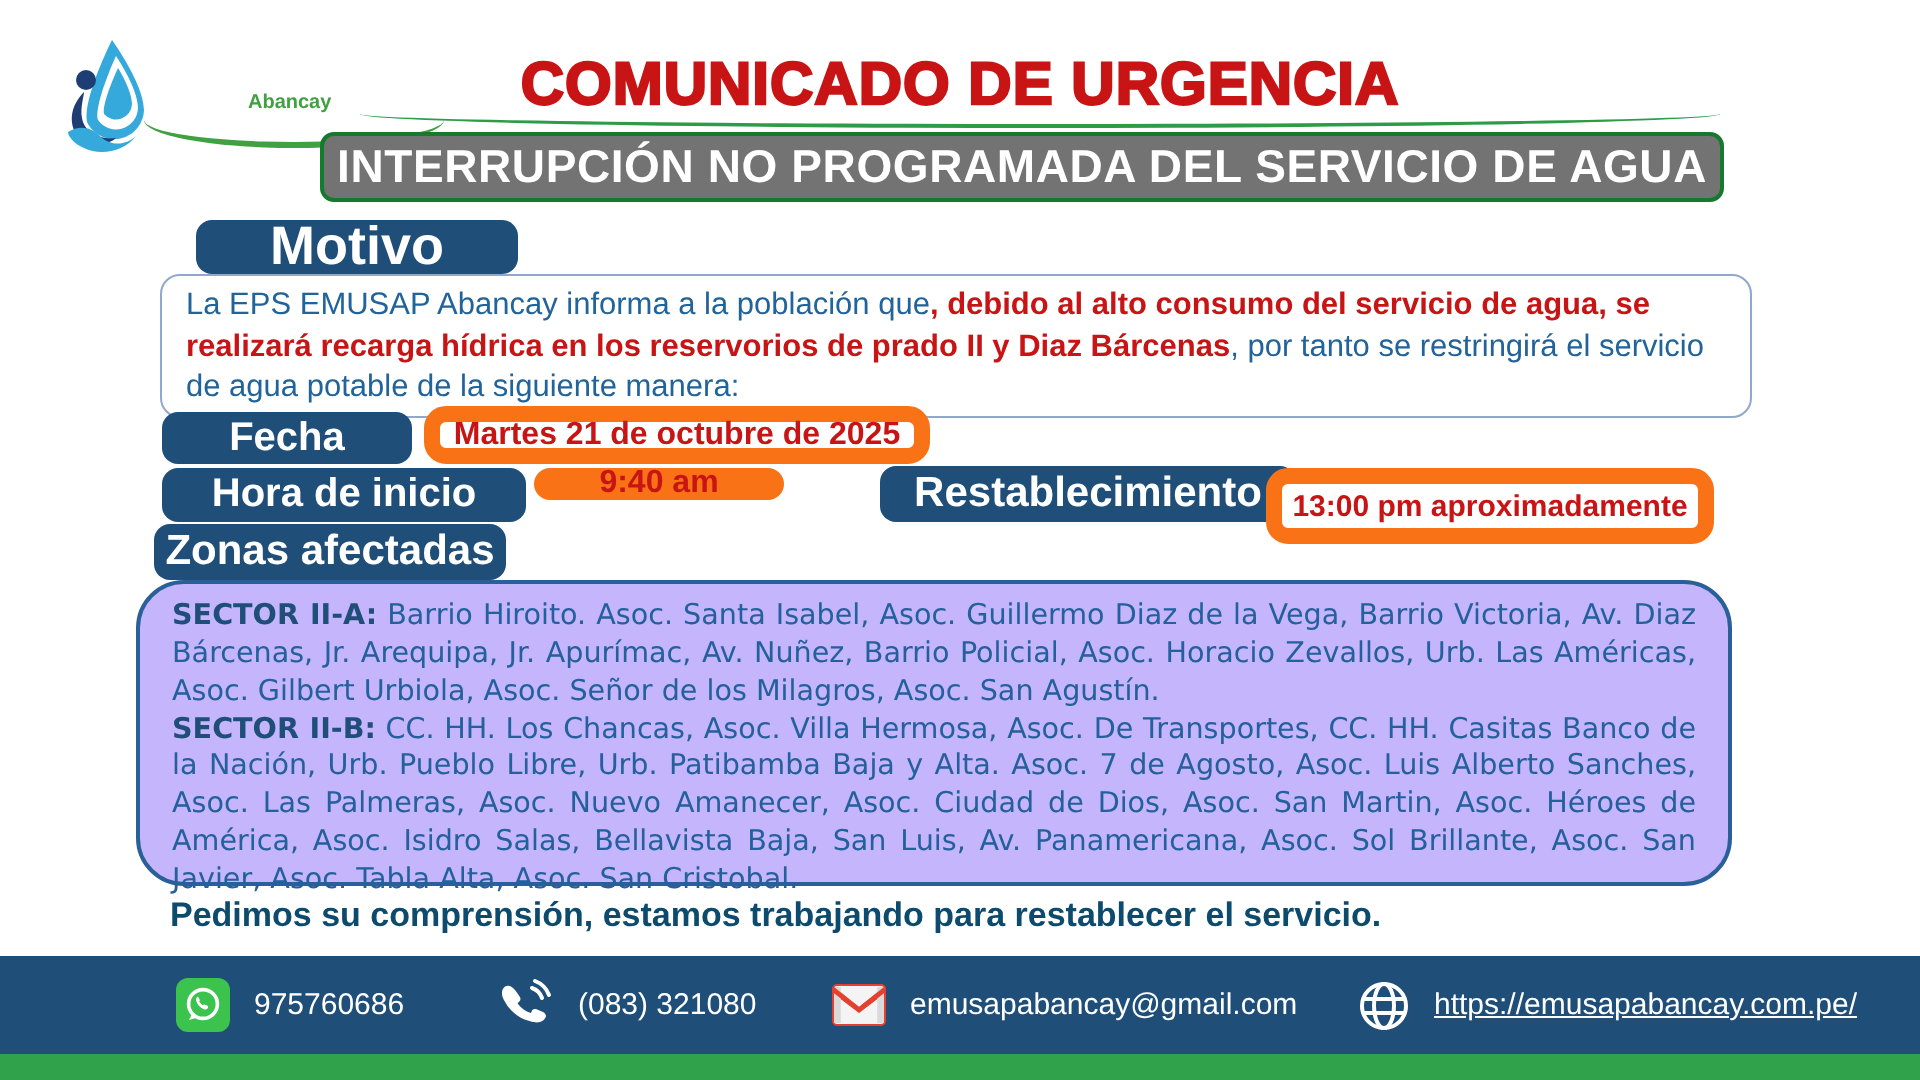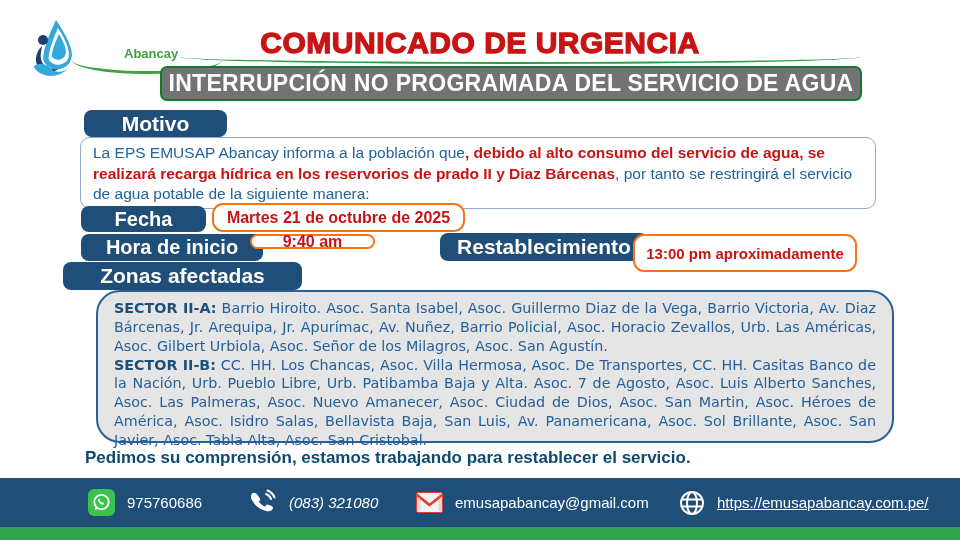--- a/index.html
+++ b/index.html
@@ -5,74 +5,74 @@
   * { margin: 0; padding: 0; box-sizing: border-box; }
   html, body { width: 960px; height: 540px; overflow: hidden; background: #ffffff;
     font-family: "Liberation Sans", sans-serif; }
   .abs { position: absolute; }
 
   
   .logo-wrap { left: 32px; top: 10px; width: 230px; height: 80px; }
   .logo-drop { left: 0; top: 8px; }
   .logo-name { left: 44px; top: 20px; font-size: 25px; font-weight: bold;
     color: #1B4C8C; letter-spacing: 1px; }
-  .logo-sub { left: 92px; top: 36px; font-size: 13px; font-weight: bold; color: #3FA13F; }
+  .logo-sub { left: 92px; top: 36px; font-size: 10px; font-weight: bold; color: #3FA13F; }
   .logo-swoosh { left: 40px; top: 36px; width: 150px; height: 28px;
     border-bottom: 3px solid #3FA13F; border-radius: 50%; }
   .long-swoosh { left: 180px; top: 50px; width: 680px; height: 14px;
     border-bottom: 2px solid #2E9C47; border-radius: 50%; }
 
   .main-title { left: 0; top: 26px; width: 960px; text-align: center;
     font-size: 30px; font-weight: bold; color: #C81414; letter-spacing: 0.5px;
     -webkit-text-stroke: 1.3px #C81414; }
 
   .banner { left: 160px; top: 66px; width: 702px; height: 35px;
     background: #737373; border: 2px solid #157A2E; border-radius: 7px;
     color: #ffffff; font-size: 23px; font-weight: bold;
     display: flex; align-items: center; justify-content: center; letter-spacing: 0.3px; }
 
   
   .pill { background: #1F4E79; border-radius: 8px; color: #ffffff;
     font-weight: bold; display: flex; align-items: center; justify-content: center; }
-  .pill-motivo { left: 84px; top: 110px; width: 143px; height: 27px; font-size: 21px; }
+  .pill-motivo { left: 98px; top: 110px; width: 161px; height: 27px; font-size: 27px; }
   .pill-fecha  { left: 81px; top: 206px; width: 125px; height: 26px; font-size: 20px; }
   .pill-hora   { left: 81px; top: 234px; width: 182px; height: 27px; font-size: 20px; }
   .pill-rest   { left: 440px; top: 233px; width: 208px; height: 28px; font-size: 21px; }
-  .pill-zonas  { left: 63px; top: 262px; width: 239px; height: 28px; font-size: 21px; }
+  .pill-zonas  { left: 77px; top: 262px; width: 176px; height: 28px; font-size: 21px; }
 
   
-  .vbox { background: #ffffff; border: 2px solid #f97316; border-radius: 11px;
+  .vbox { background: #ffffff; border: 8px solid #f97316; border-radius: 11px;
     color: #C81414; font-weight: bold; display: flex; align-items: center;
     justify-content: center; }
   .vbox-fecha { left: 212px; top: 203px; width: 253px; height: 29px; font-size: 16px; }
-  .vbox-hora  { left: 250px; top: 234px; width: 125px; height: 15px; font-size: 16px; }
+  .vbox-hora  { left: 267px; top: 234px; width: 125px; height: 15px; font-size: 16px; }
   .vbox-rest  { left: 633px; top: 234px; width: 224px; height: 38px; font-size: 15px; }
 
   
   .motivo-box { left: 80px; top: 137px; width: 796px; height: 72px;
     border: 1.5px solid #8FA8CC; border-radius: 10px; background: #ffffff;
     padding: 5px 12px; font-size: 15.5px; line-height: 1.33; color: #21639B; }
   .motivo-box .hl { color: #C81414; font-weight: bold; }
 
   
-  .zonas-box { left: 96px; top: 290px; width: 798px; height: 153px;
-    border: 2px solid #2A6099; border-radius: 24px; background: #e5e5e5;
+  .zonas-box { left: 68px; top: 290px; width: 798px; height: 153px;
+    border: 2px solid #2A6099; border-radius: 24px; background: #c4b5fd;
     padding: 7px 16px 0 16px; font-family: "DejaVu Sans", sans-serif;
     font-size: 14.3px; line-height: 1.32; color: #24609B; text-align: justify; }
   .zonas-box .sector-label { font-weight: bold; color: #1F4E79; }
 
   .closing-line { left: 85px; top: 448px; width: 860px; font-size: 17px;
     font-weight: bold; color: #0c4a6e; }
 
   
   .footer-bar { left: 0; top: 478px; width: 960px; height: 49px; background: #1F4E79; }
   .footer-green { left: 0; top: 527px; width: 960px; height: 13px; background: #31A24C; }
   .f-item { position: absolute; top: 0; height: 49px; display: flex;
     align-items: center; gap: 12px; color: #ffffff; font-size: 15px; }
-  .f-wa { left: 88px; align-items: center; } .f-ph { left: 247px; font-style: italic; } .f-gm { left: 416px; } .f-gl { left: 679px; text-decoration: underline; }
+  .f-wa { left: 88px; align-items: center; } .f-ph { left: 247px; } .f-gm { left: 416px; } .f-gl { left: 679px; text-decoration: underline; }
   .icon { display: inline-flex; align-items: center; justify-content: center; }
 </style>
 </head>
 <body>
 
 <div class="abs logo-wrap">
   <span class="abs logo-drop icon">
     <svg width="44" height="58" viewBox="0 0 44 58">
       <path d="M24 2 C24 2 40 24 40 37 A15 15 0 0 1 12 44 C8 34 24 2 24 2 Z" fill="#35A8DC"></path>
       <path d="M26 10 C26 10 37 26 37 36 A11 11 0 0 1 17 42 C15 34 26 10 26 10 Z" fill="#ffffff"></path>

